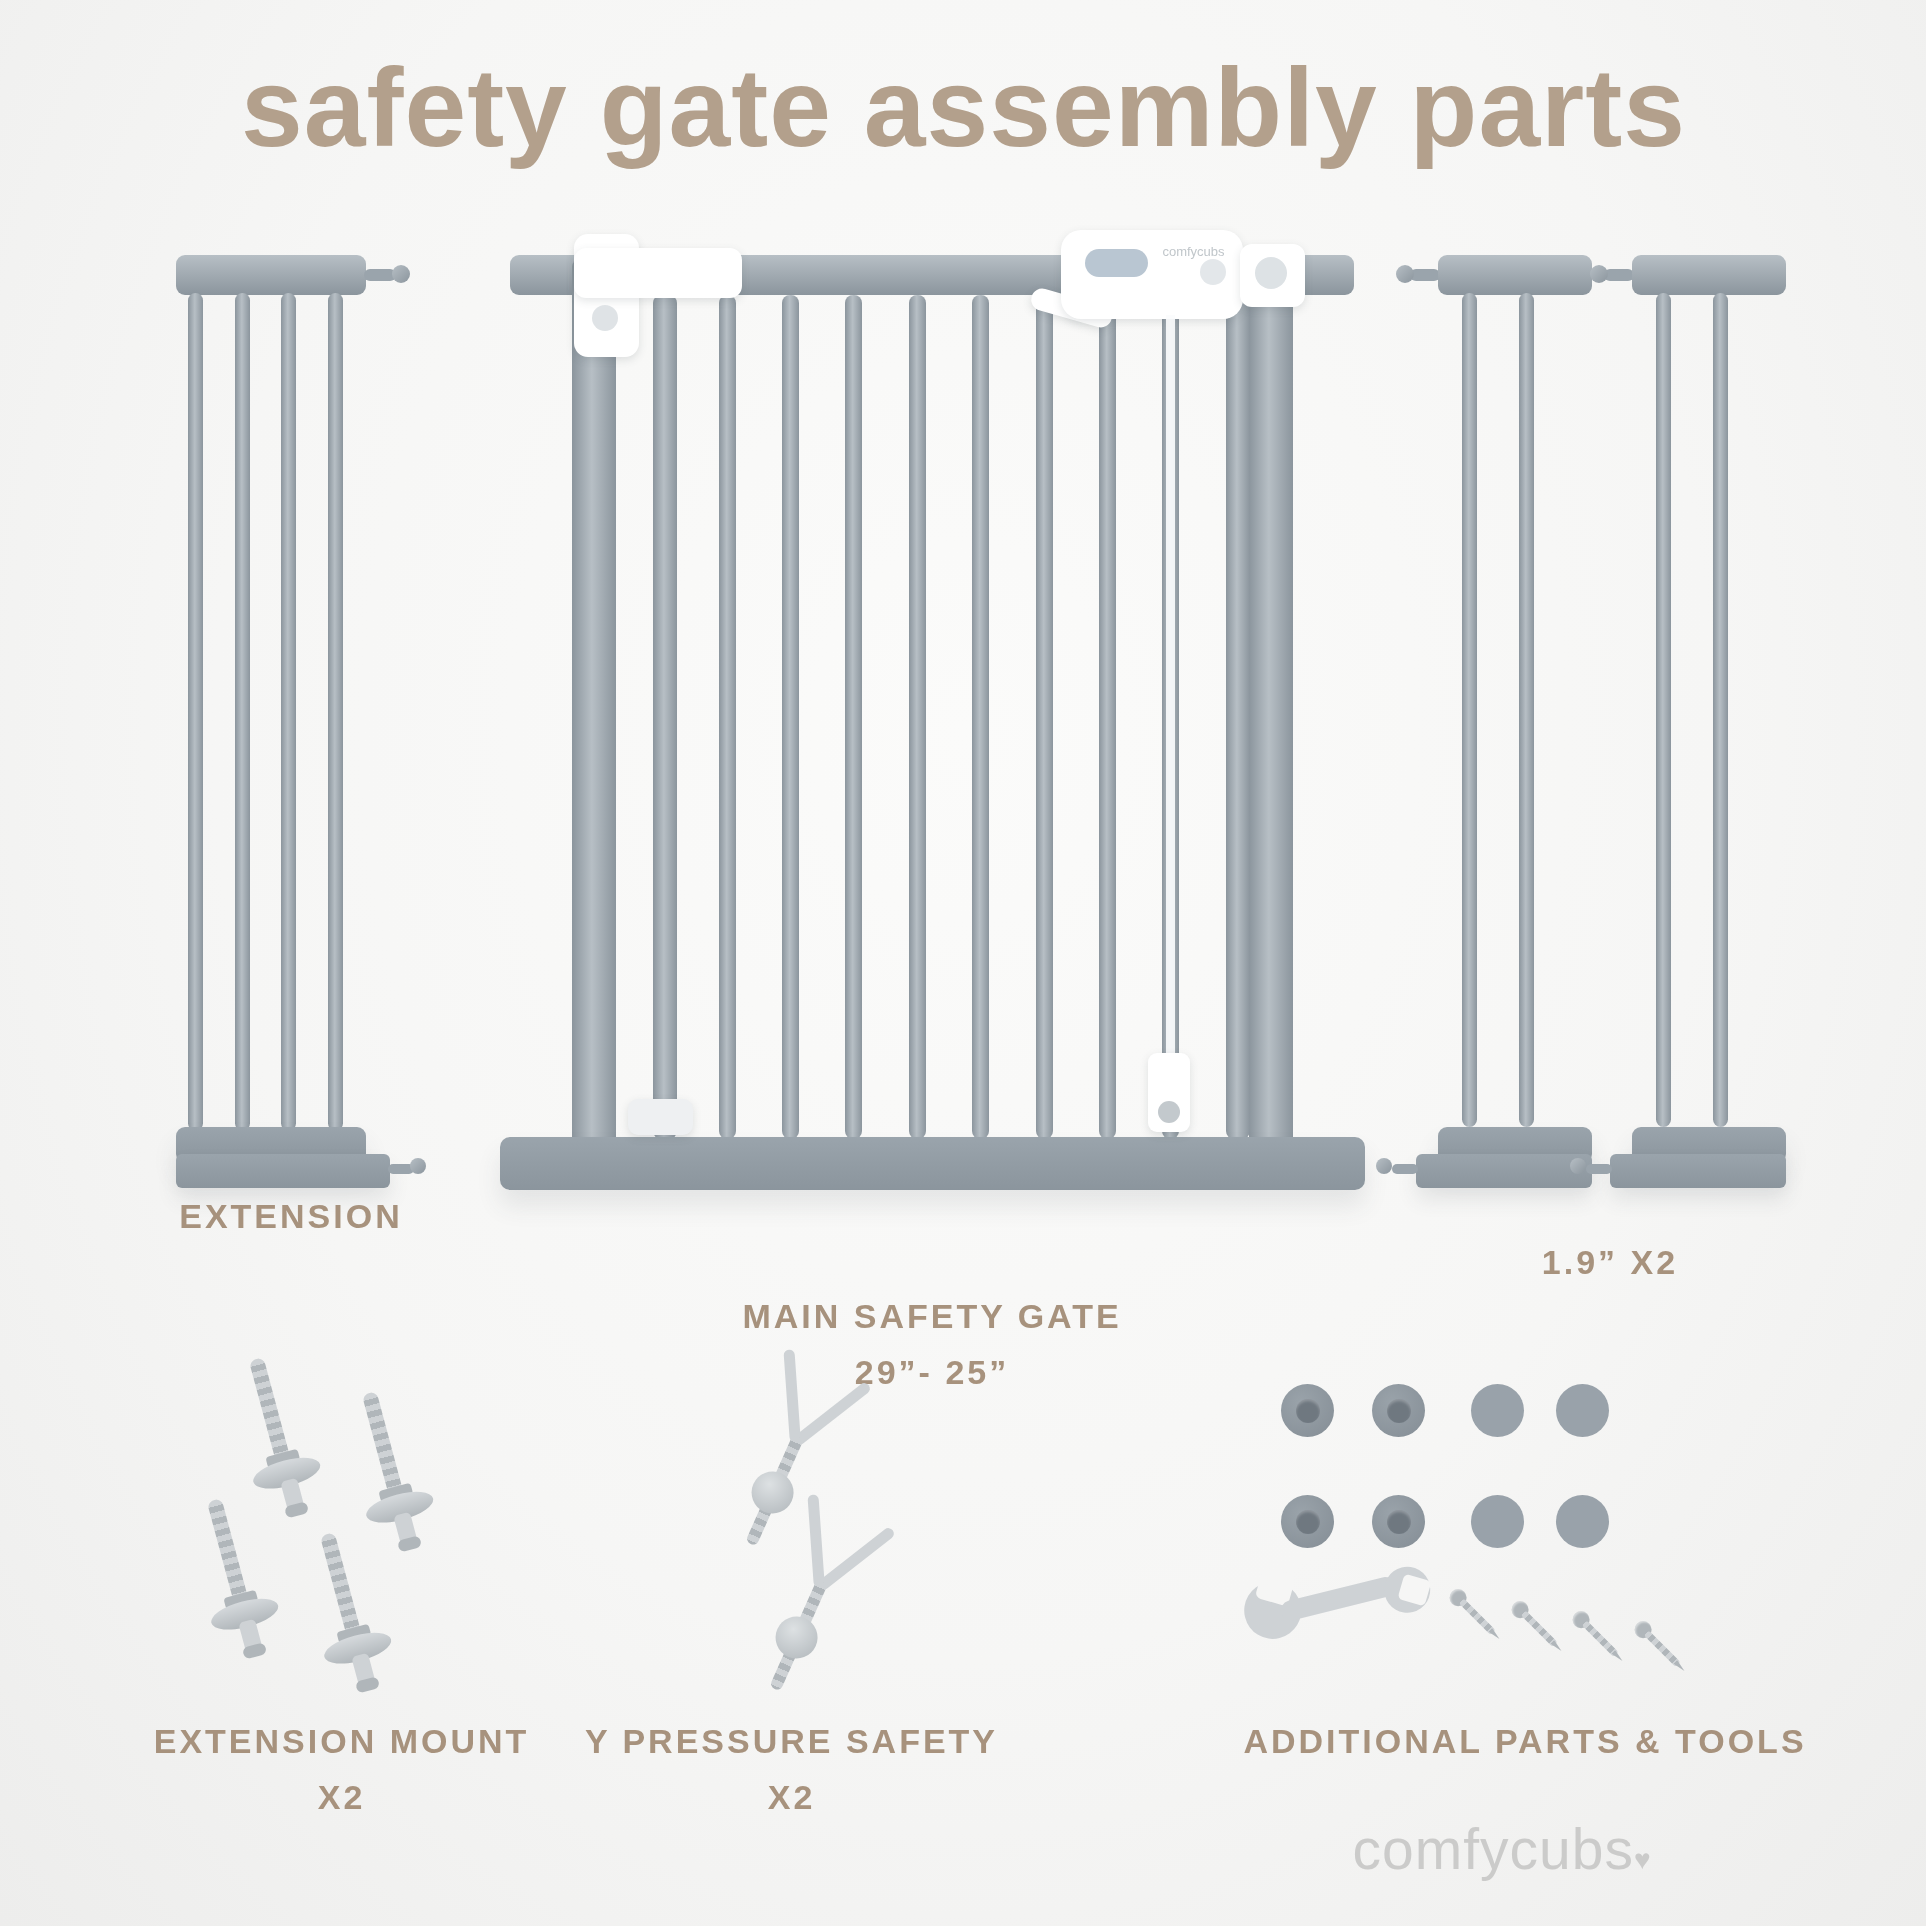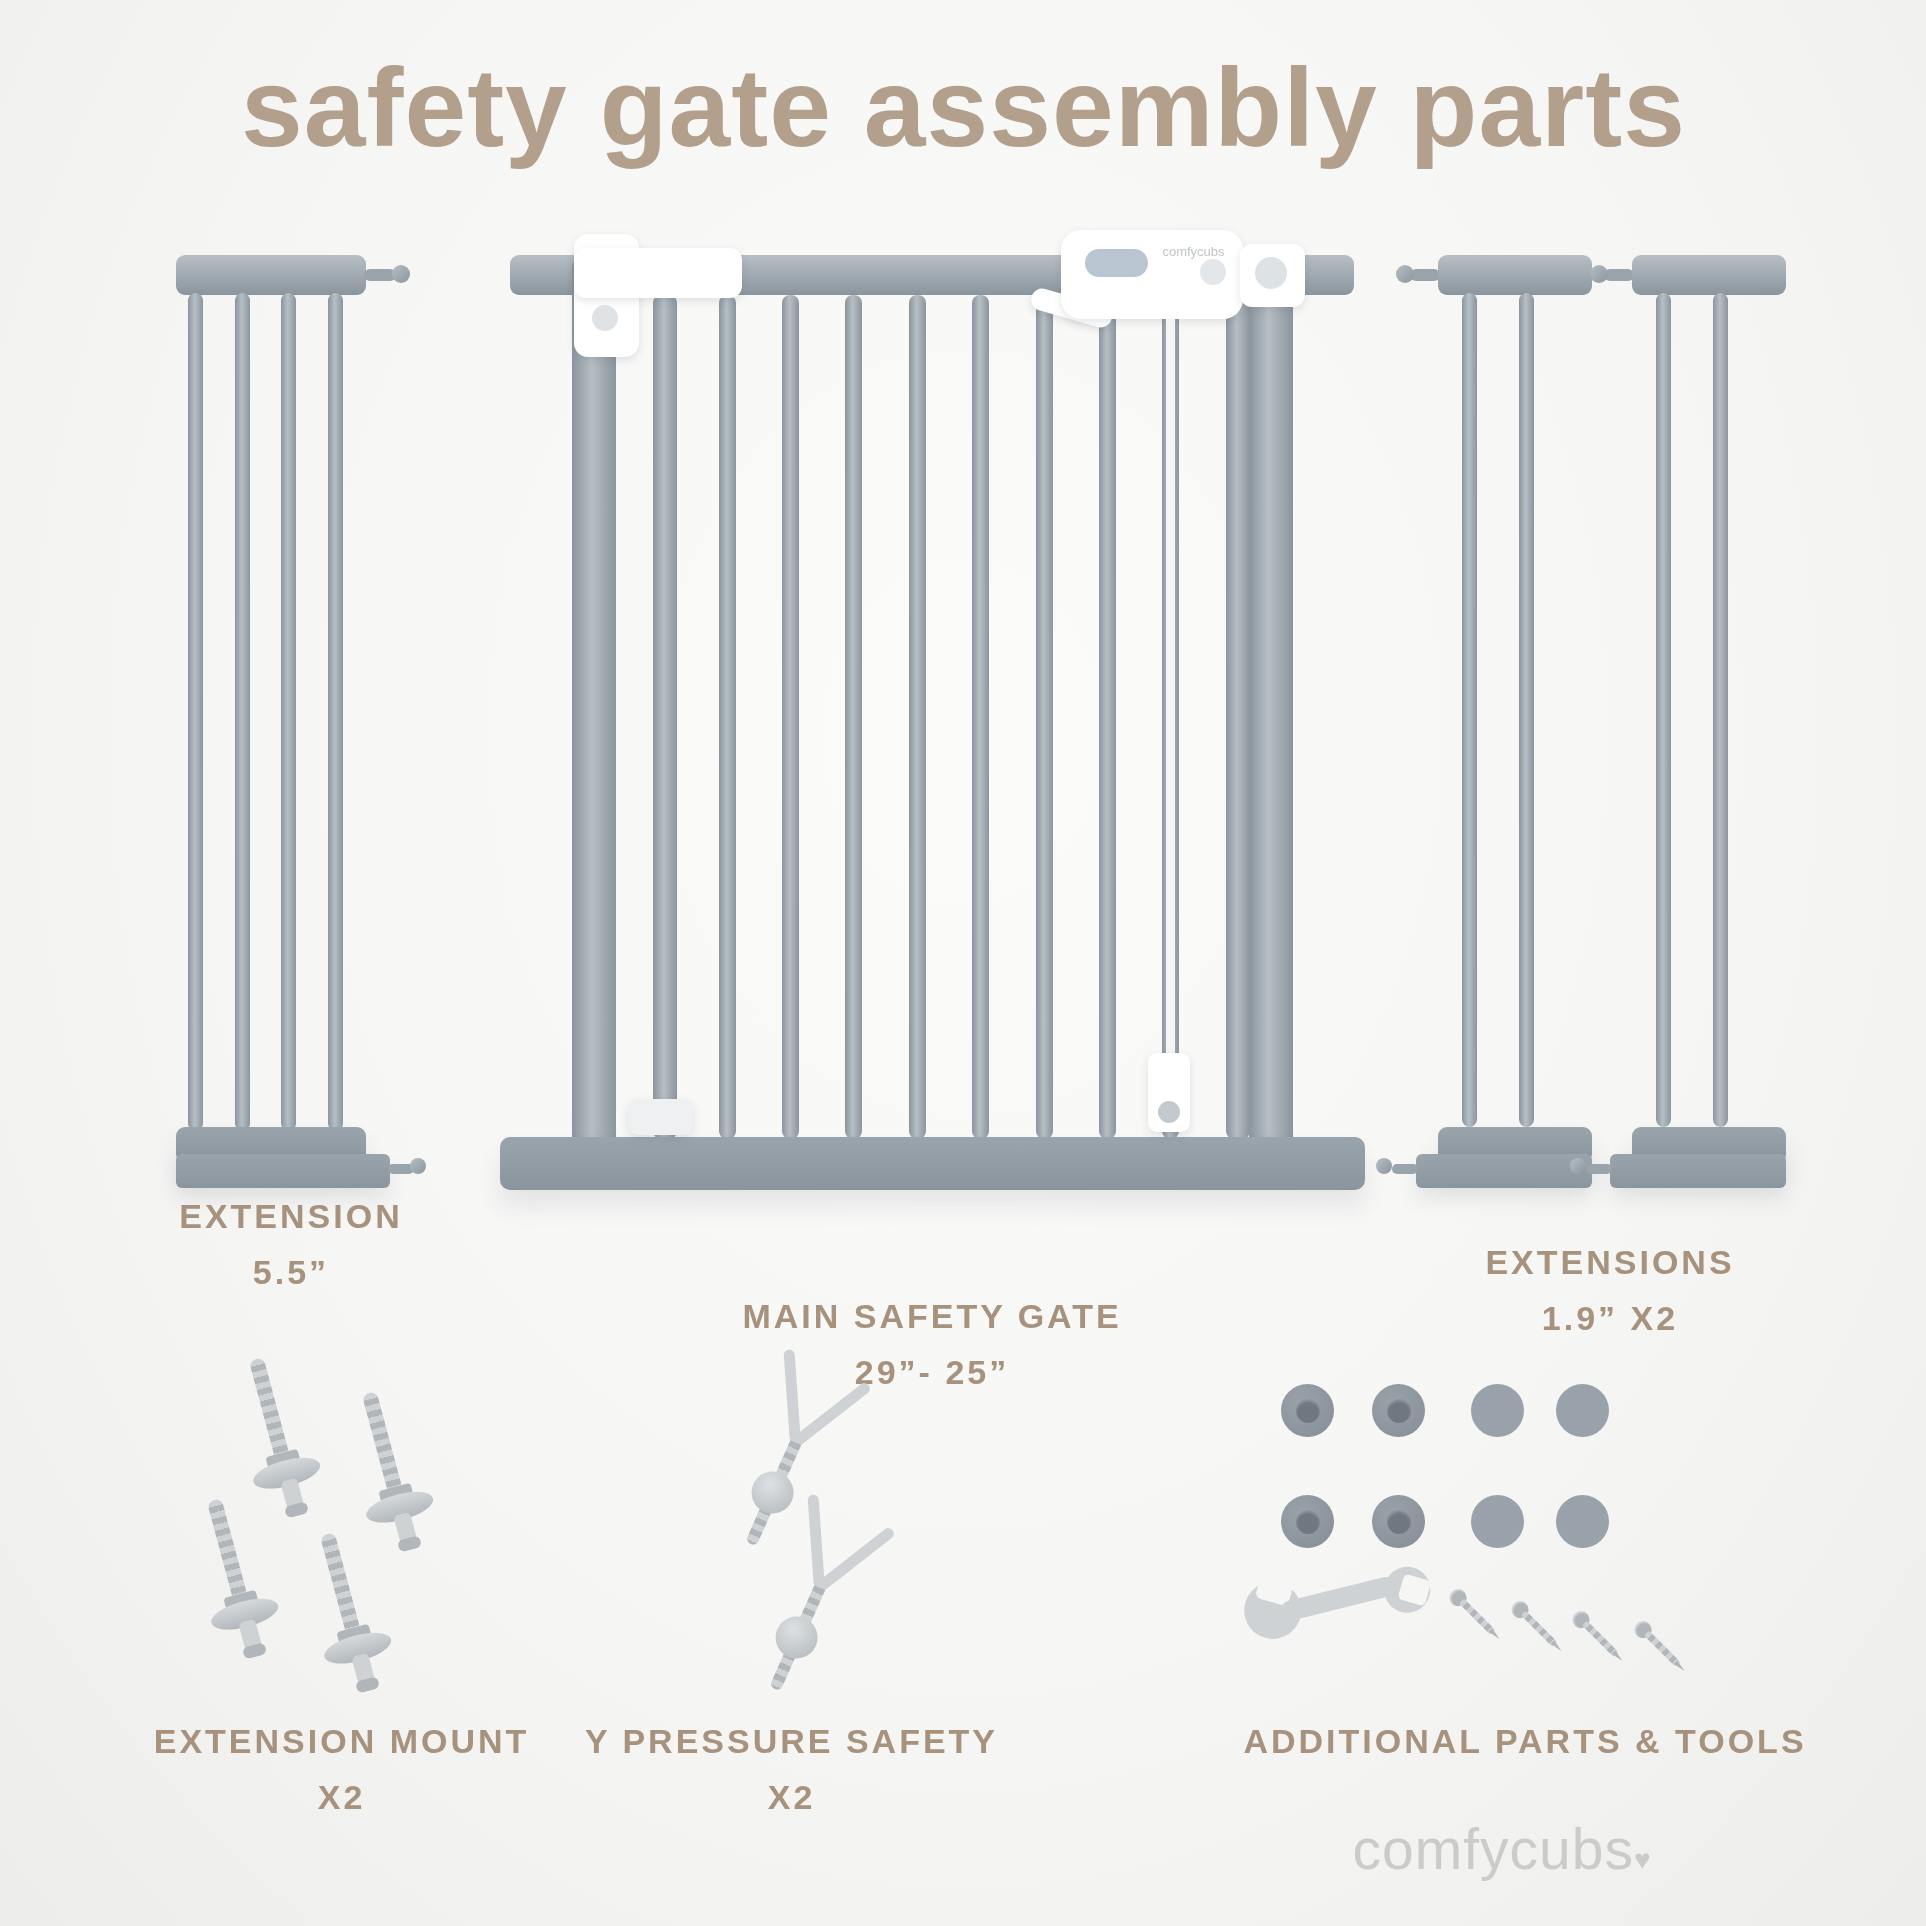--- a/index.html
+++ b/index.html
@@ -136,28 +136,26 @@
     <div class="bar" style="left:1713px;top:293px;width:15px;height:834px"></div>
     <div class="rail bottom" style="left:1632px;top:1127px;width:154px;height:36px"></div>
     <div class="base" style="left:1610px;top:1154px;width:176px;height:34px"></div>
     <div class="pin" style="left:1586px;top:1164px;width:26px;height:10px"></div>
     <div class="pin-ball" style="left:1570px;top:1158px;width:16px;height:16px"></div>
   </div>
 
   
   <div class="lbl" style="left:113px;top:1188px;width:356px">
     <div>EXTENSION</div>
-    <div>5.5”</div>
   </div>
   <div class="lbl" style="left:635px;top:1288px;width:594px">
     <div>MAIN SAFETY GATE</div>
     <div>29”- 25”</div>
   </div>
   <div class="lbl" style="left:1412px;top:1234px;width:396px">
-    <div>EXTENSIONS</div>
     <div>1.9” X2</div>
   </div>
 
   
   <div style="display:contents">
     <div class="pm" style="left:226px;top:1356px">
       <div class="pm-rod"></div>
         <div class="pm-collar"></div>
         <div class="pm-flange"></div>
         <div class="pm-stub"></div>

